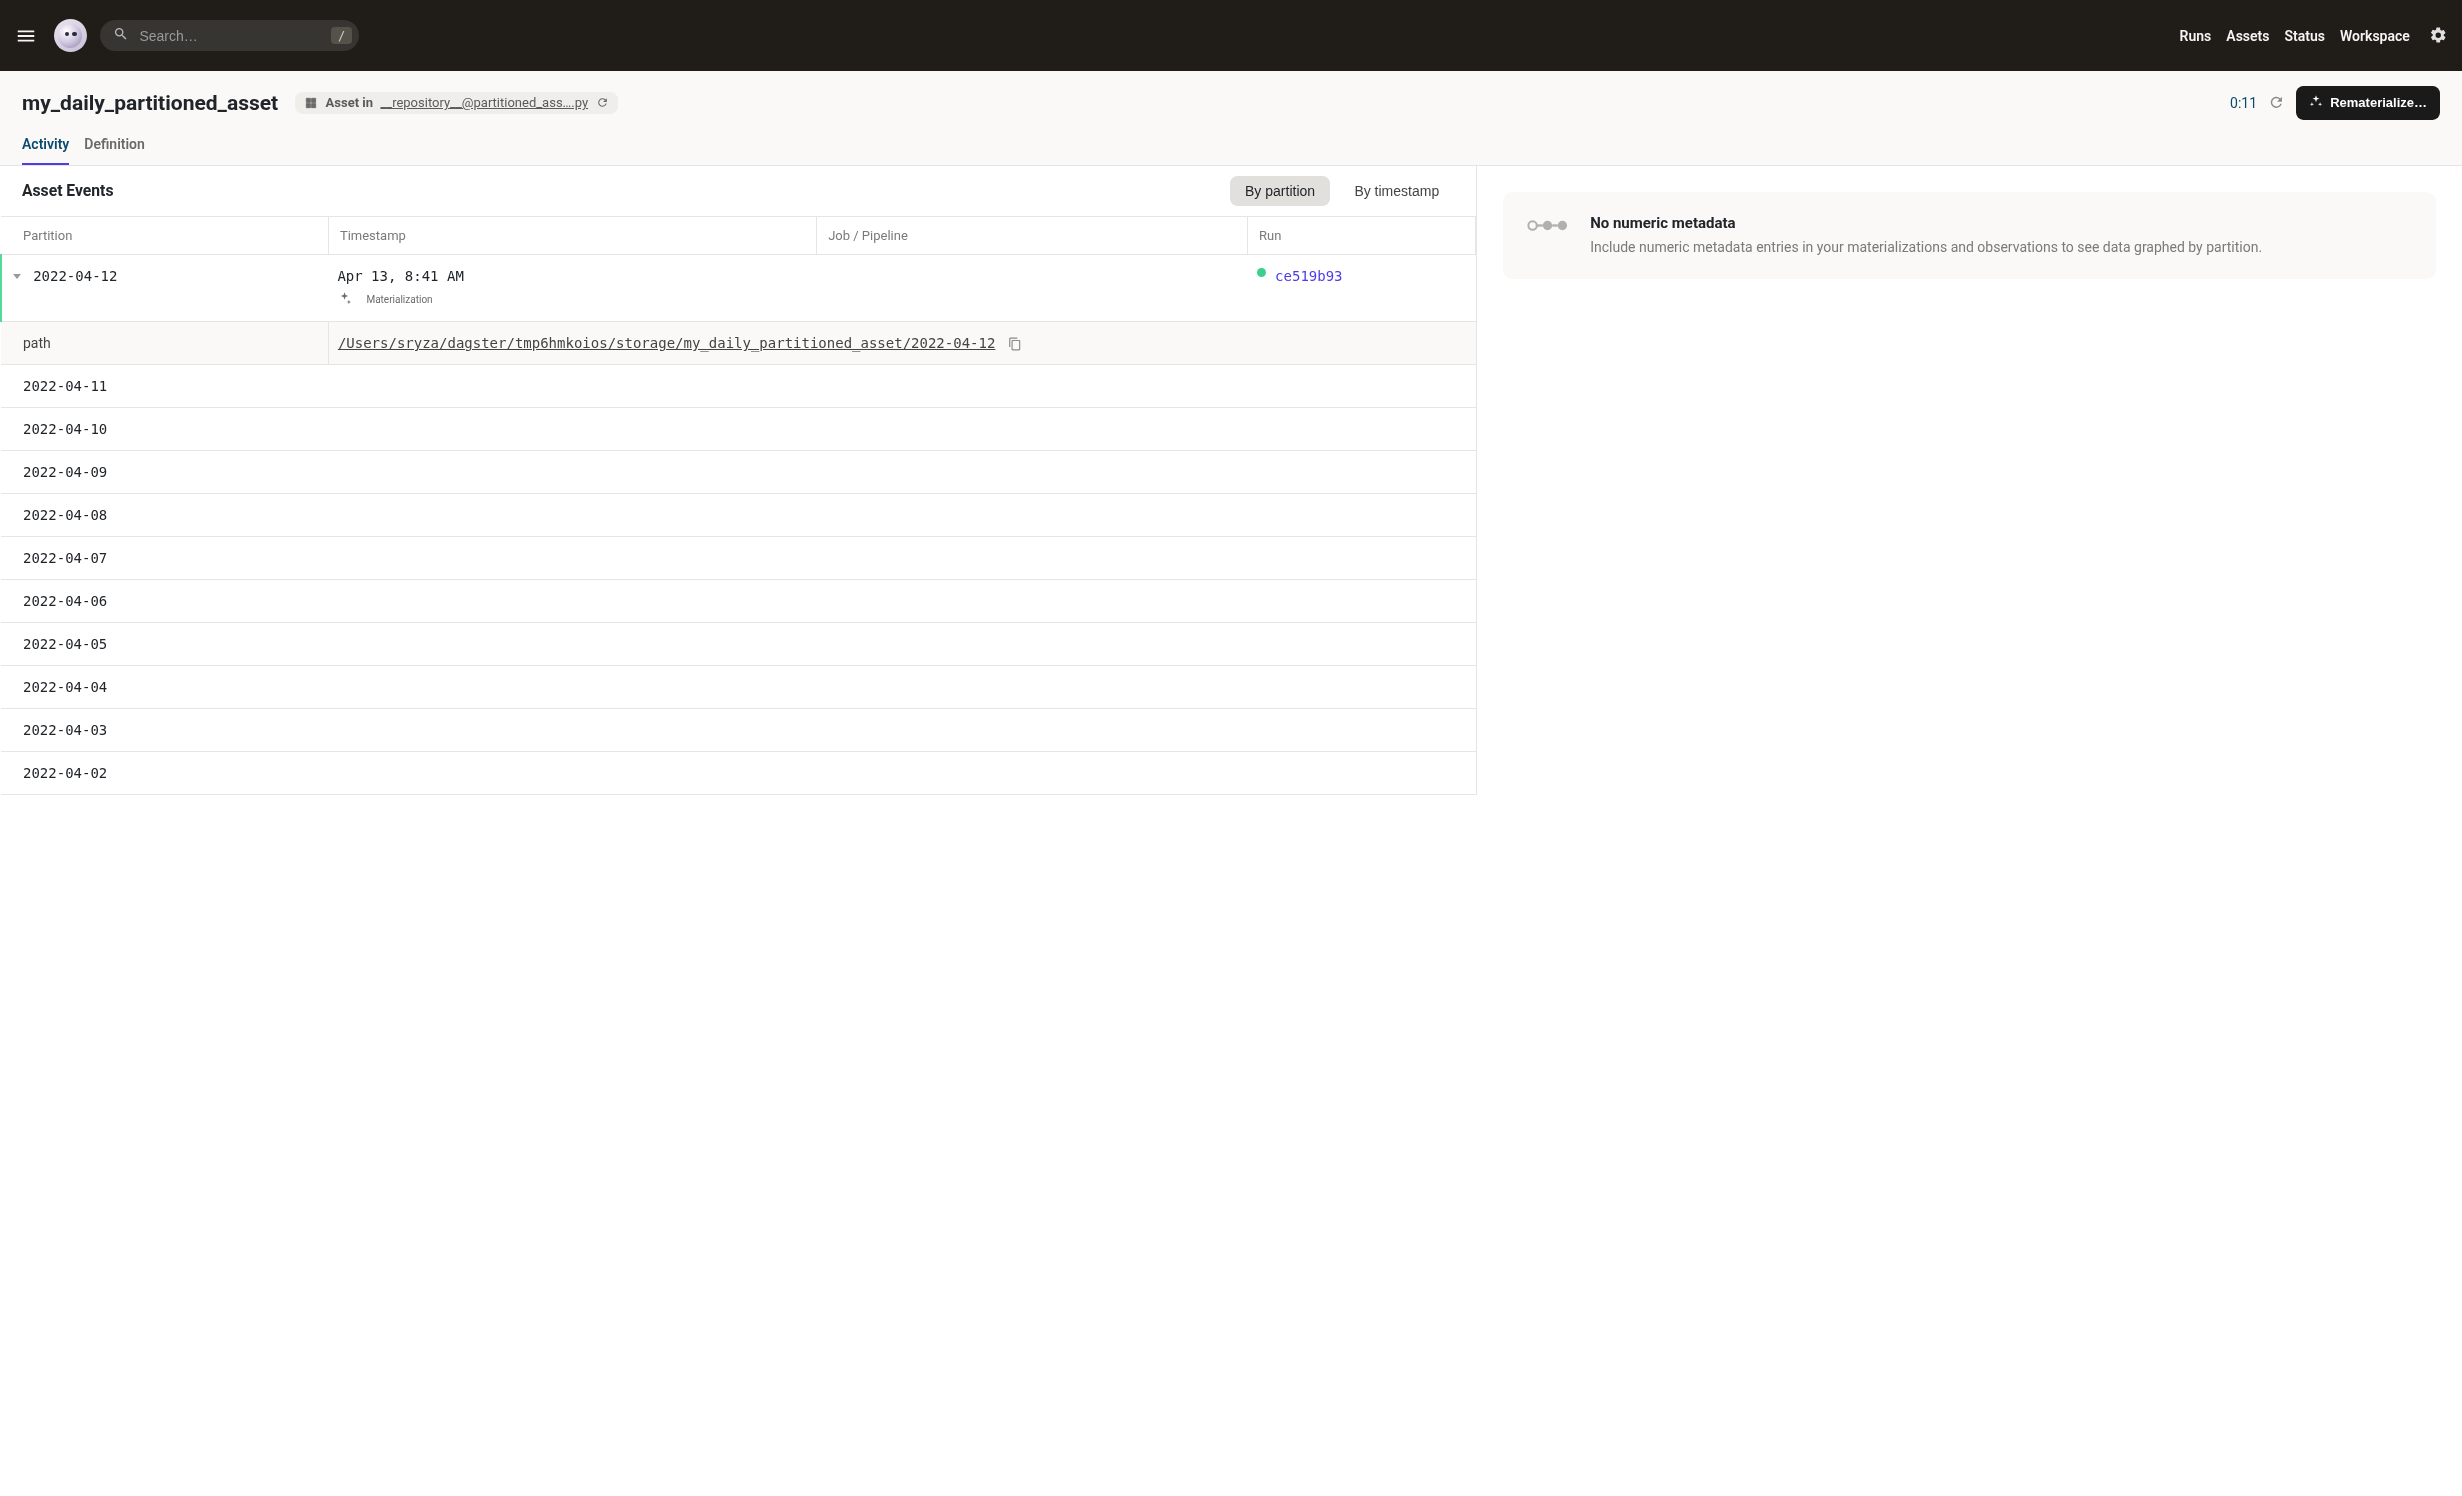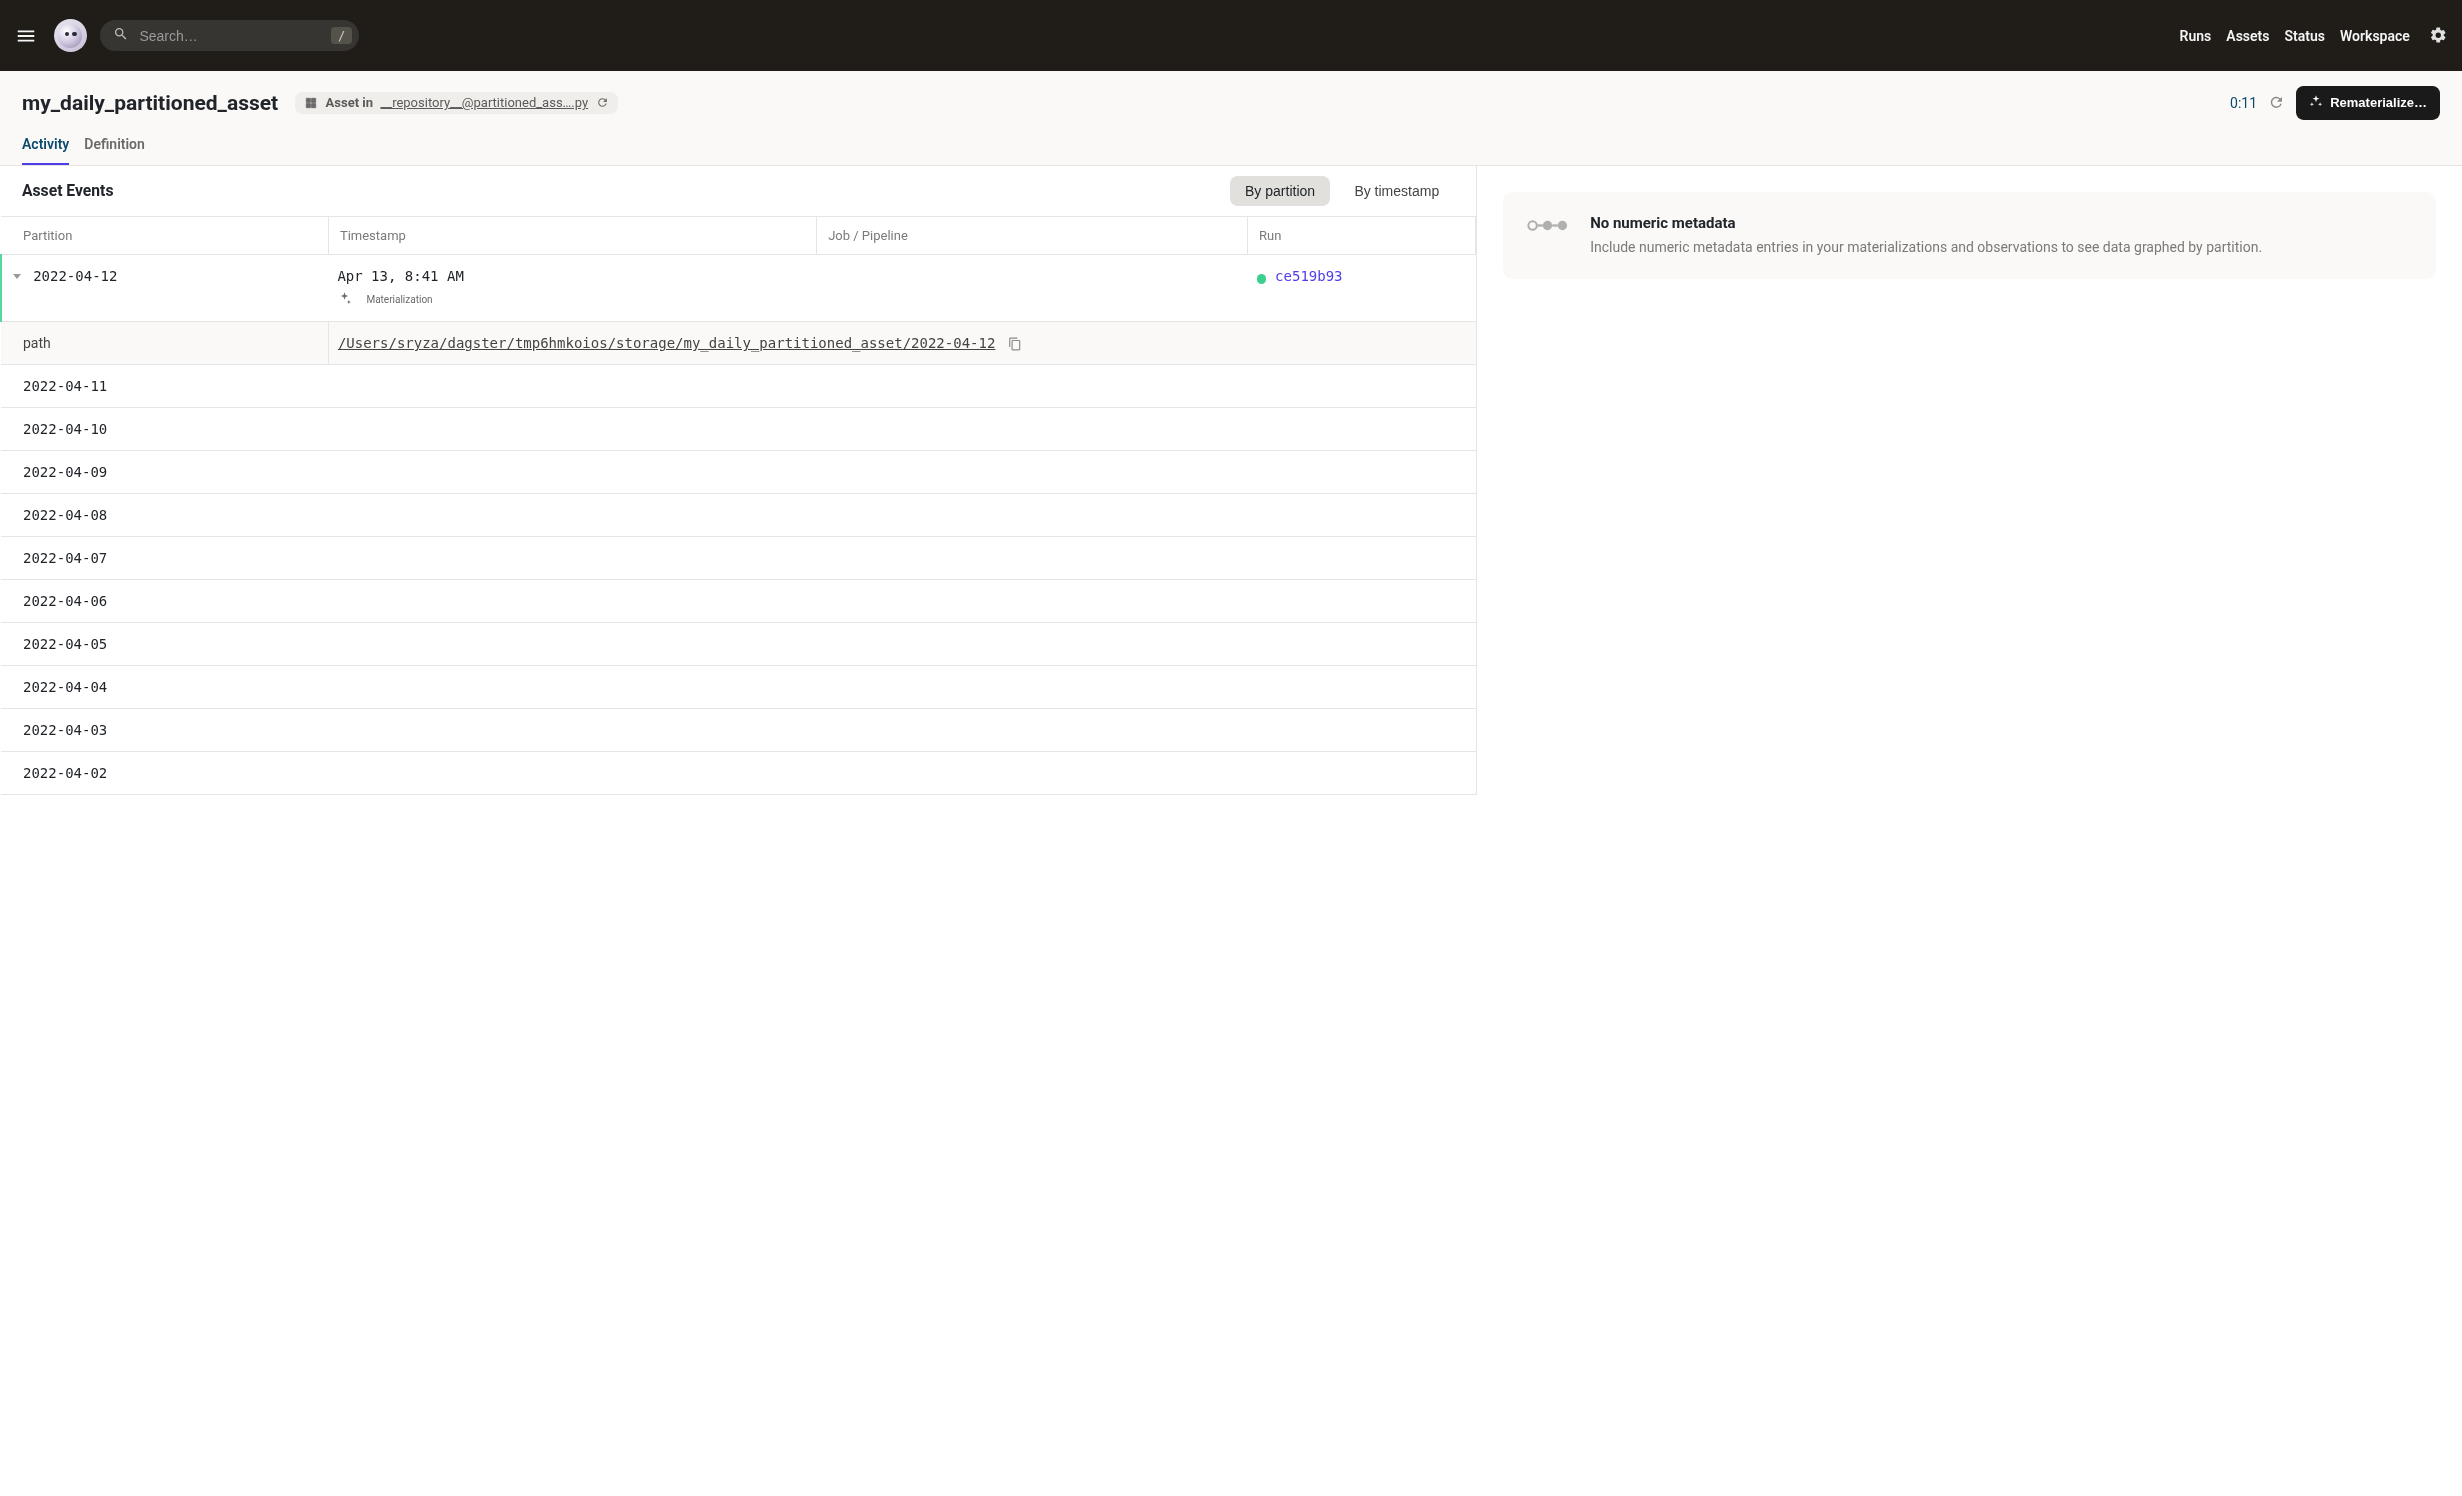--- a/index.html
+++ b/index.html
@@ -273,21 +273,21 @@
       display: flex;
       align-items: center;
       gap: 14px;
       margin-top: 7.4px;
       color: #6a6a6a;
       font-family: -apple-system, BlinkMacSystemFont, "Segoe UI", Roboto, sans-serif;
       font-size: 10px;
     }
     .run-cell {
       display: flex;
-      align-items: flex-end;
+      align-items: flex-start;
       gap: 9.3px;
     }
     .dot {
       width: 9.3px;
       height: 9.3px;
       border-radius: 50%;
       background: #3dcf8e;
     }
     .run-link {
       color: #4d3cea;

